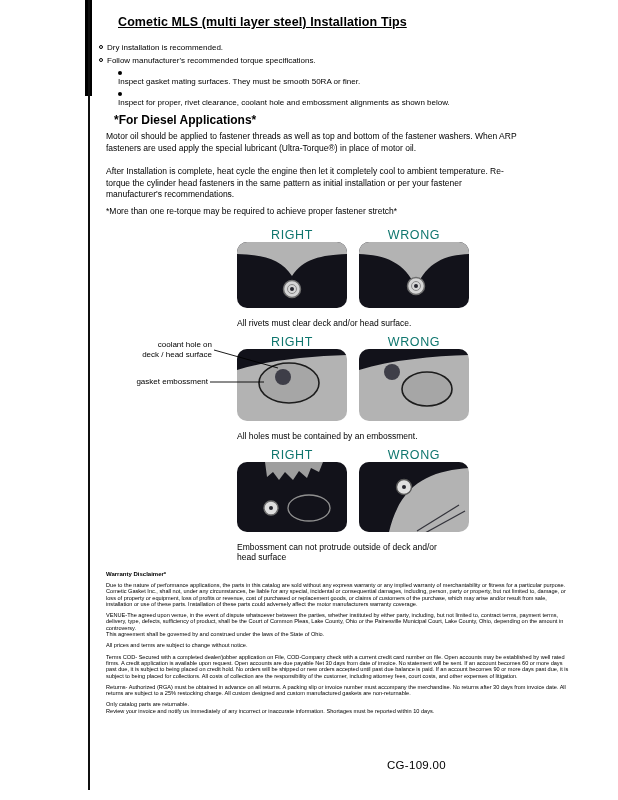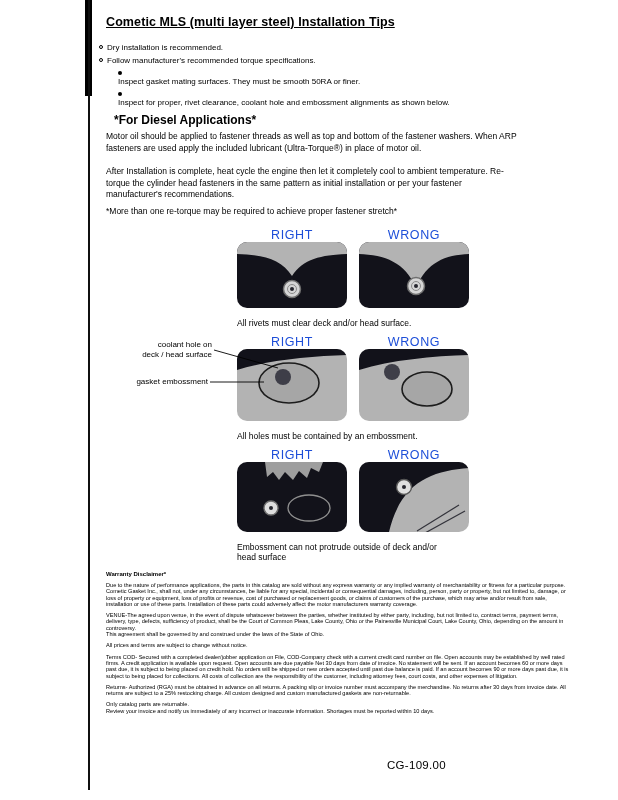--- a/index.html
+++ b/index.html
@@ -3,37 +3,37 @@
 <meta charset="utf-8">
 <style>
   * { margin:0; padding:0; box-sizing:border-box; }
   html,body { background:#ffffff; }
   body { font-family:"Liberation Sans", sans-serif; color:#000; }
   .page { position:relative; width:618px; height:800px; background:#fff; overflow:hidden; }
 
   .edge-thick { position:absolute; left:85px; top:0; width:7px; height:96px; background:#000; }
   .edge-thin  { position:absolute; left:88px; top:0; width:2px; height:790px; background:#101010; }
 
-  .title { position:absolute; left:106px; top:15px; font-size:12.5px; font-weight:bold; text-decoration:underline; letter-spacing:0.1px; }
+  .title { position:absolute; left:118px; top:15px; font-size:12.5px; font-weight:bold; text-decoration:underline; letter-spacing:0.1px; }
 
   .tips { position:absolute; left:99px; top:41px; width:490px; }
   .tip  { font-size:8px; line-height:13px; display:flex; }
   .b-hollow { flex:0 0 auto; width:4px; height:4px; border:1px solid #000; border-radius:50%; margin:4px 4px 0 0; }
   .b-solid  { flex:0 0 auto; width:4px; height:4px; background:#000; border-radius:50%; margin:4px 4px 0 0; }
   .sub { margin-left:19px;flex-direction:column; }
 
   .diesel-h { position:absolute; left:114px; top:113px; font-size:12px; font-weight:bold; }
   .para { position:absolute; left:106px; font-size:8.5px; line-height:11.5px; }
   #para1 { top:131px; width:434px; }
   #para2 { top:166px; width:414px; }
   .note { position:absolute; left:106px; top:206px; font-size:8.5px; }
 
   .dg { position:absolute; left:237px; top:228px; width:232px; }
   .dg-hdr { display:flex; gap:12px; height:14px; }
-  .dg-hdr > div { width:110px; text-align:center; font-size:12.5px; letter-spacing:0.6px; color:#1d4ed8; }
+  .dg-hdr > div { width:110px; text-align:center; font-size:12.5px; letter-spacing:0.6px; color:#0f766e; }
   .dg-imgs { display:flex; gap:12px; }
   .dgi { display:block; }
   .dg-cap { font-size:8.5px; line-height:10px; margin:10px 0 7px 0; }
   .cap3 { width:206px; }
 
   .lbl { position:absolute; font-size:8px; line-height:10px; text-align:right; }
   #lbl-coolant { left:120px; top:340px; width:92px; }
   #lbl-emboss  { left:120px; top:377px; width:88px; }
   .ptr-svg { position:absolute; left:128px; top:338px; }
 
@@ -67,21 +67,21 @@
       <span class="b-solid"></span>
       <span>Inspect gasket mating surfaces.  They must be smooth 50RA or finer.</span>
     </div>
     <div class="tip sub">
       <span class="b-solid"></span>
       <span>Inspect for proper, rivet clearance, coolant hole and embossment alignments as shown below.</span>
     </div>
   </div>
 
   <div class="diesel-h">*For Diesel Applications*</div>
-  <div class="para" id="para1">Motor oil should be applied to fastener threads as well as top and bottom of the fastener washers. When ARP fasteners are used apply the included lubricant (Ultra-Torque®) in place of motor oil.</div>
+  <div class="para" id="para1">Motor oil should be applied to fastener threads as well as top and bottom of the fastener washers. When ARP fasteners are used apply the special lubricant (Ultra-Torque®) in place of motor oil.</div>
   <div class="para" id="para2">After Installation is complete, heat cycle the engine then let it completely cool to ambient temperature. Re-torque the cylinder head fasteners in the same pattern as initial installation or per your fastener manufacturer's recommendations.</div>
   <div class="note">*More than one re-torque may be required to achieve proper fastener stretch*</div>
 
   <div class="dg">
 
     <div class="dg-hdr">
       <div>RIGHT</div>
       <div>WRONG</div>
     </div>
     <div class="dg-imgs">

